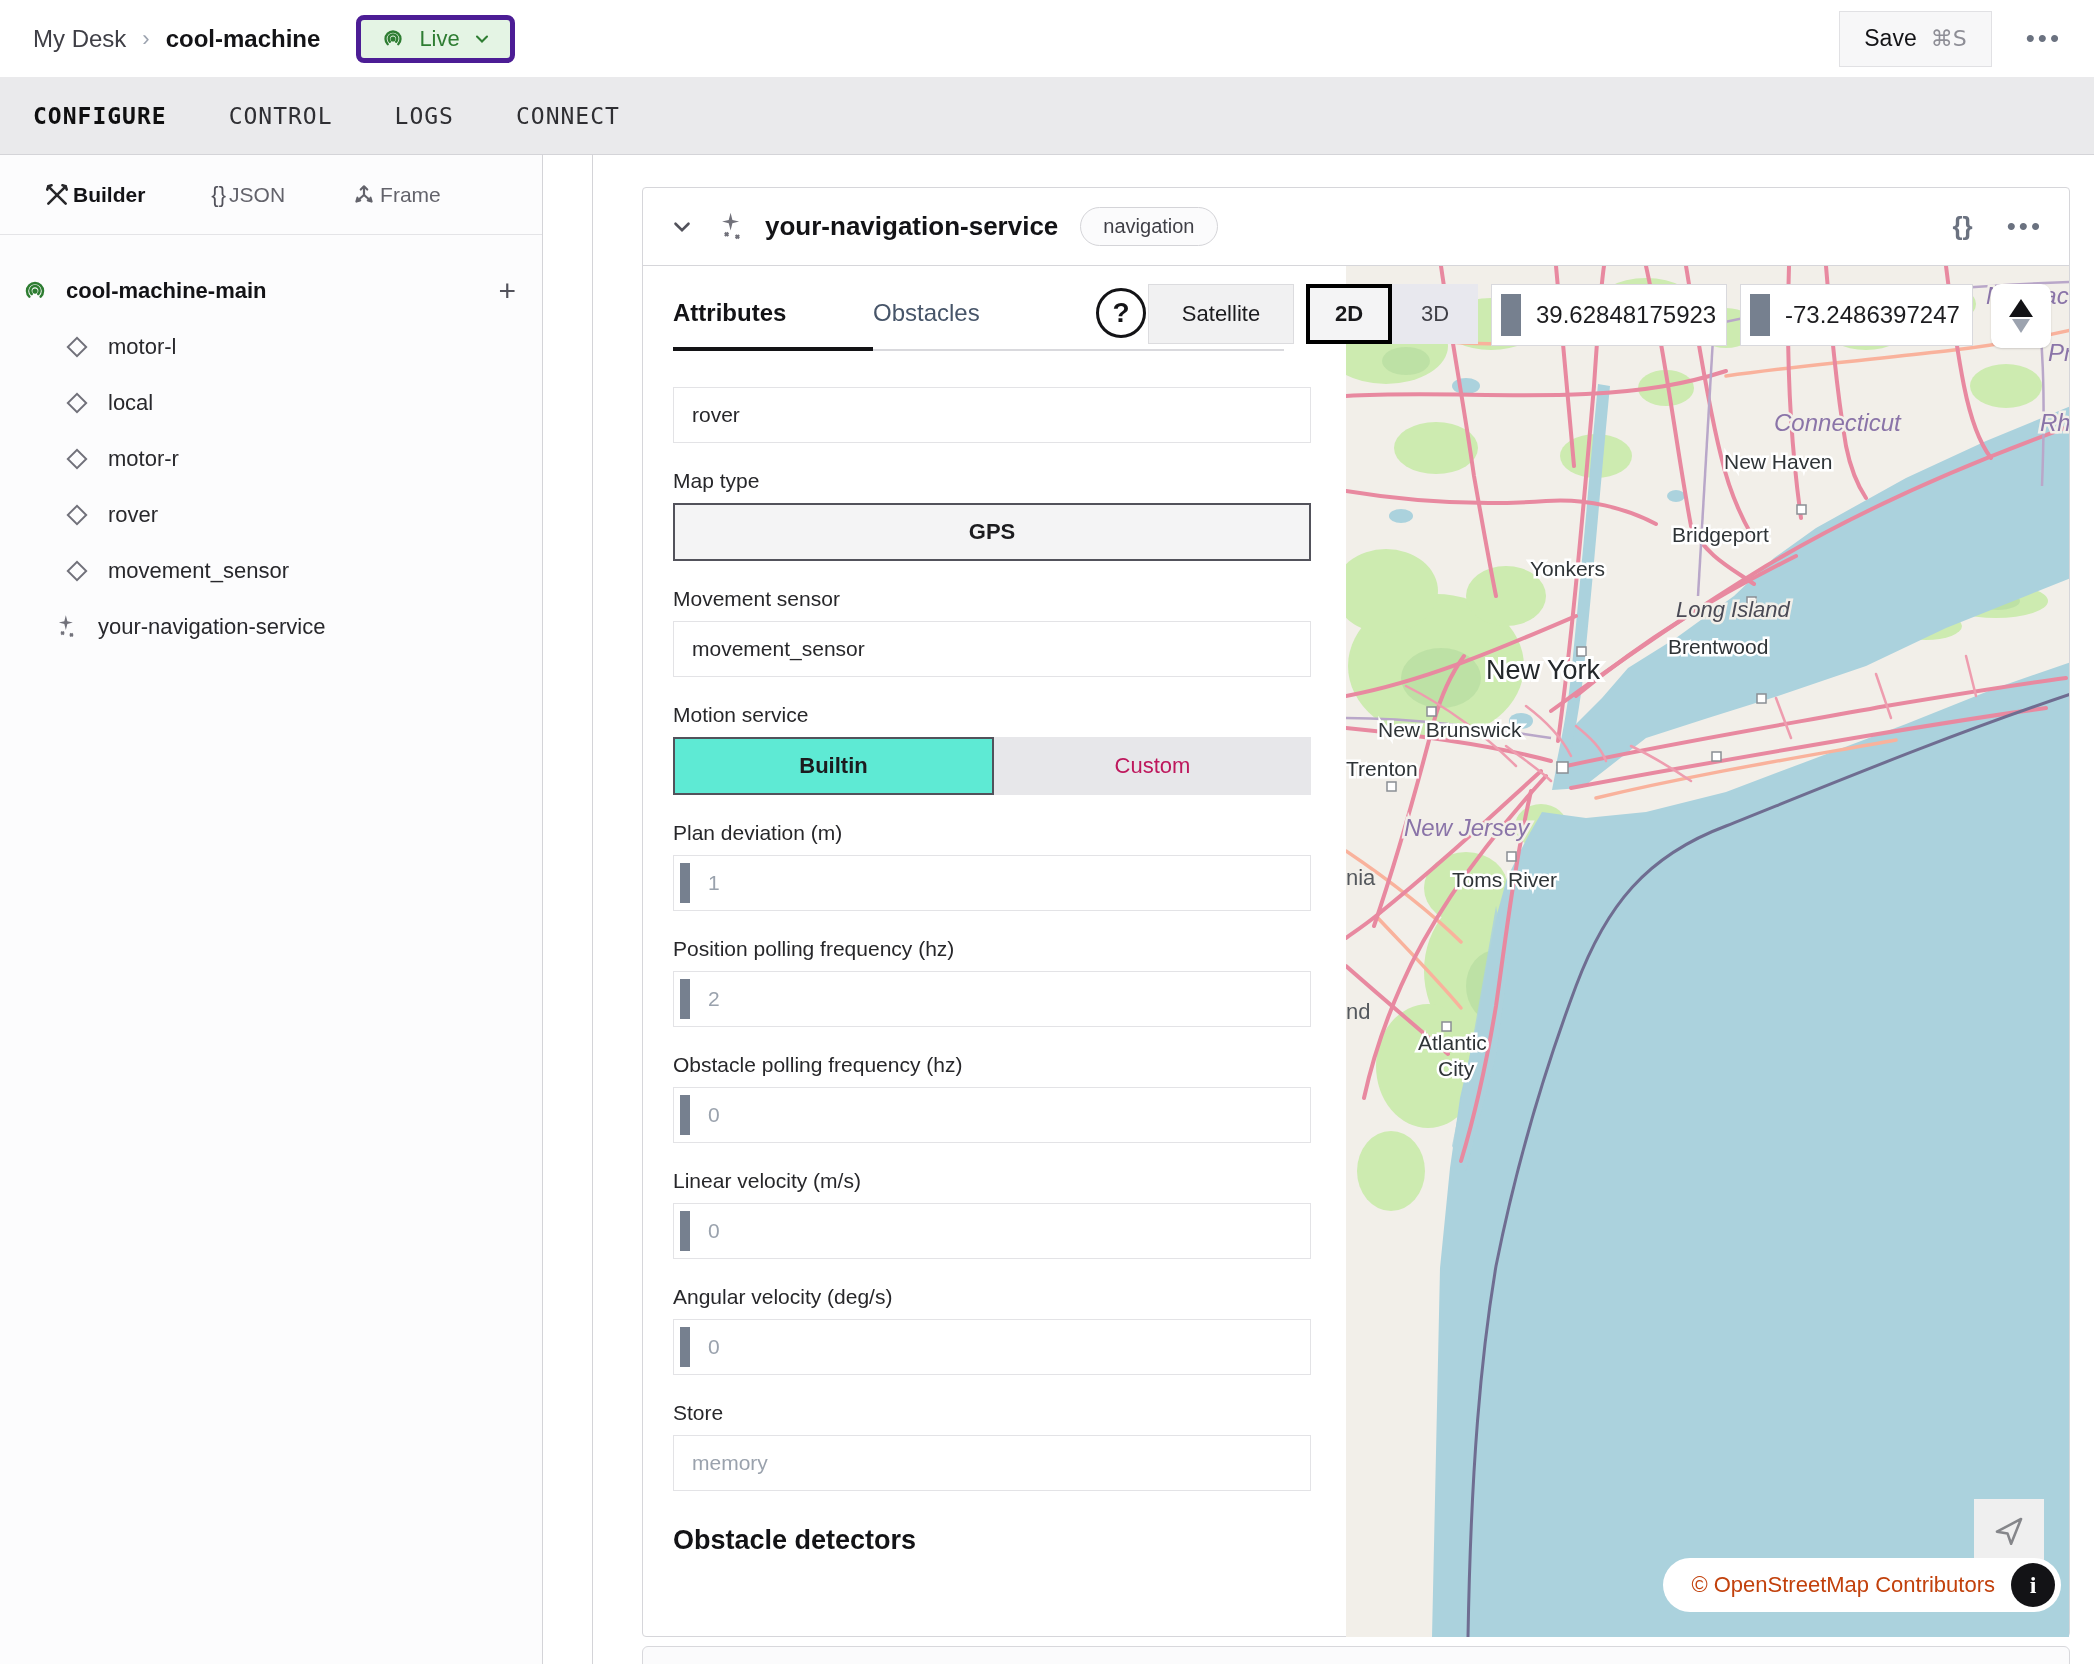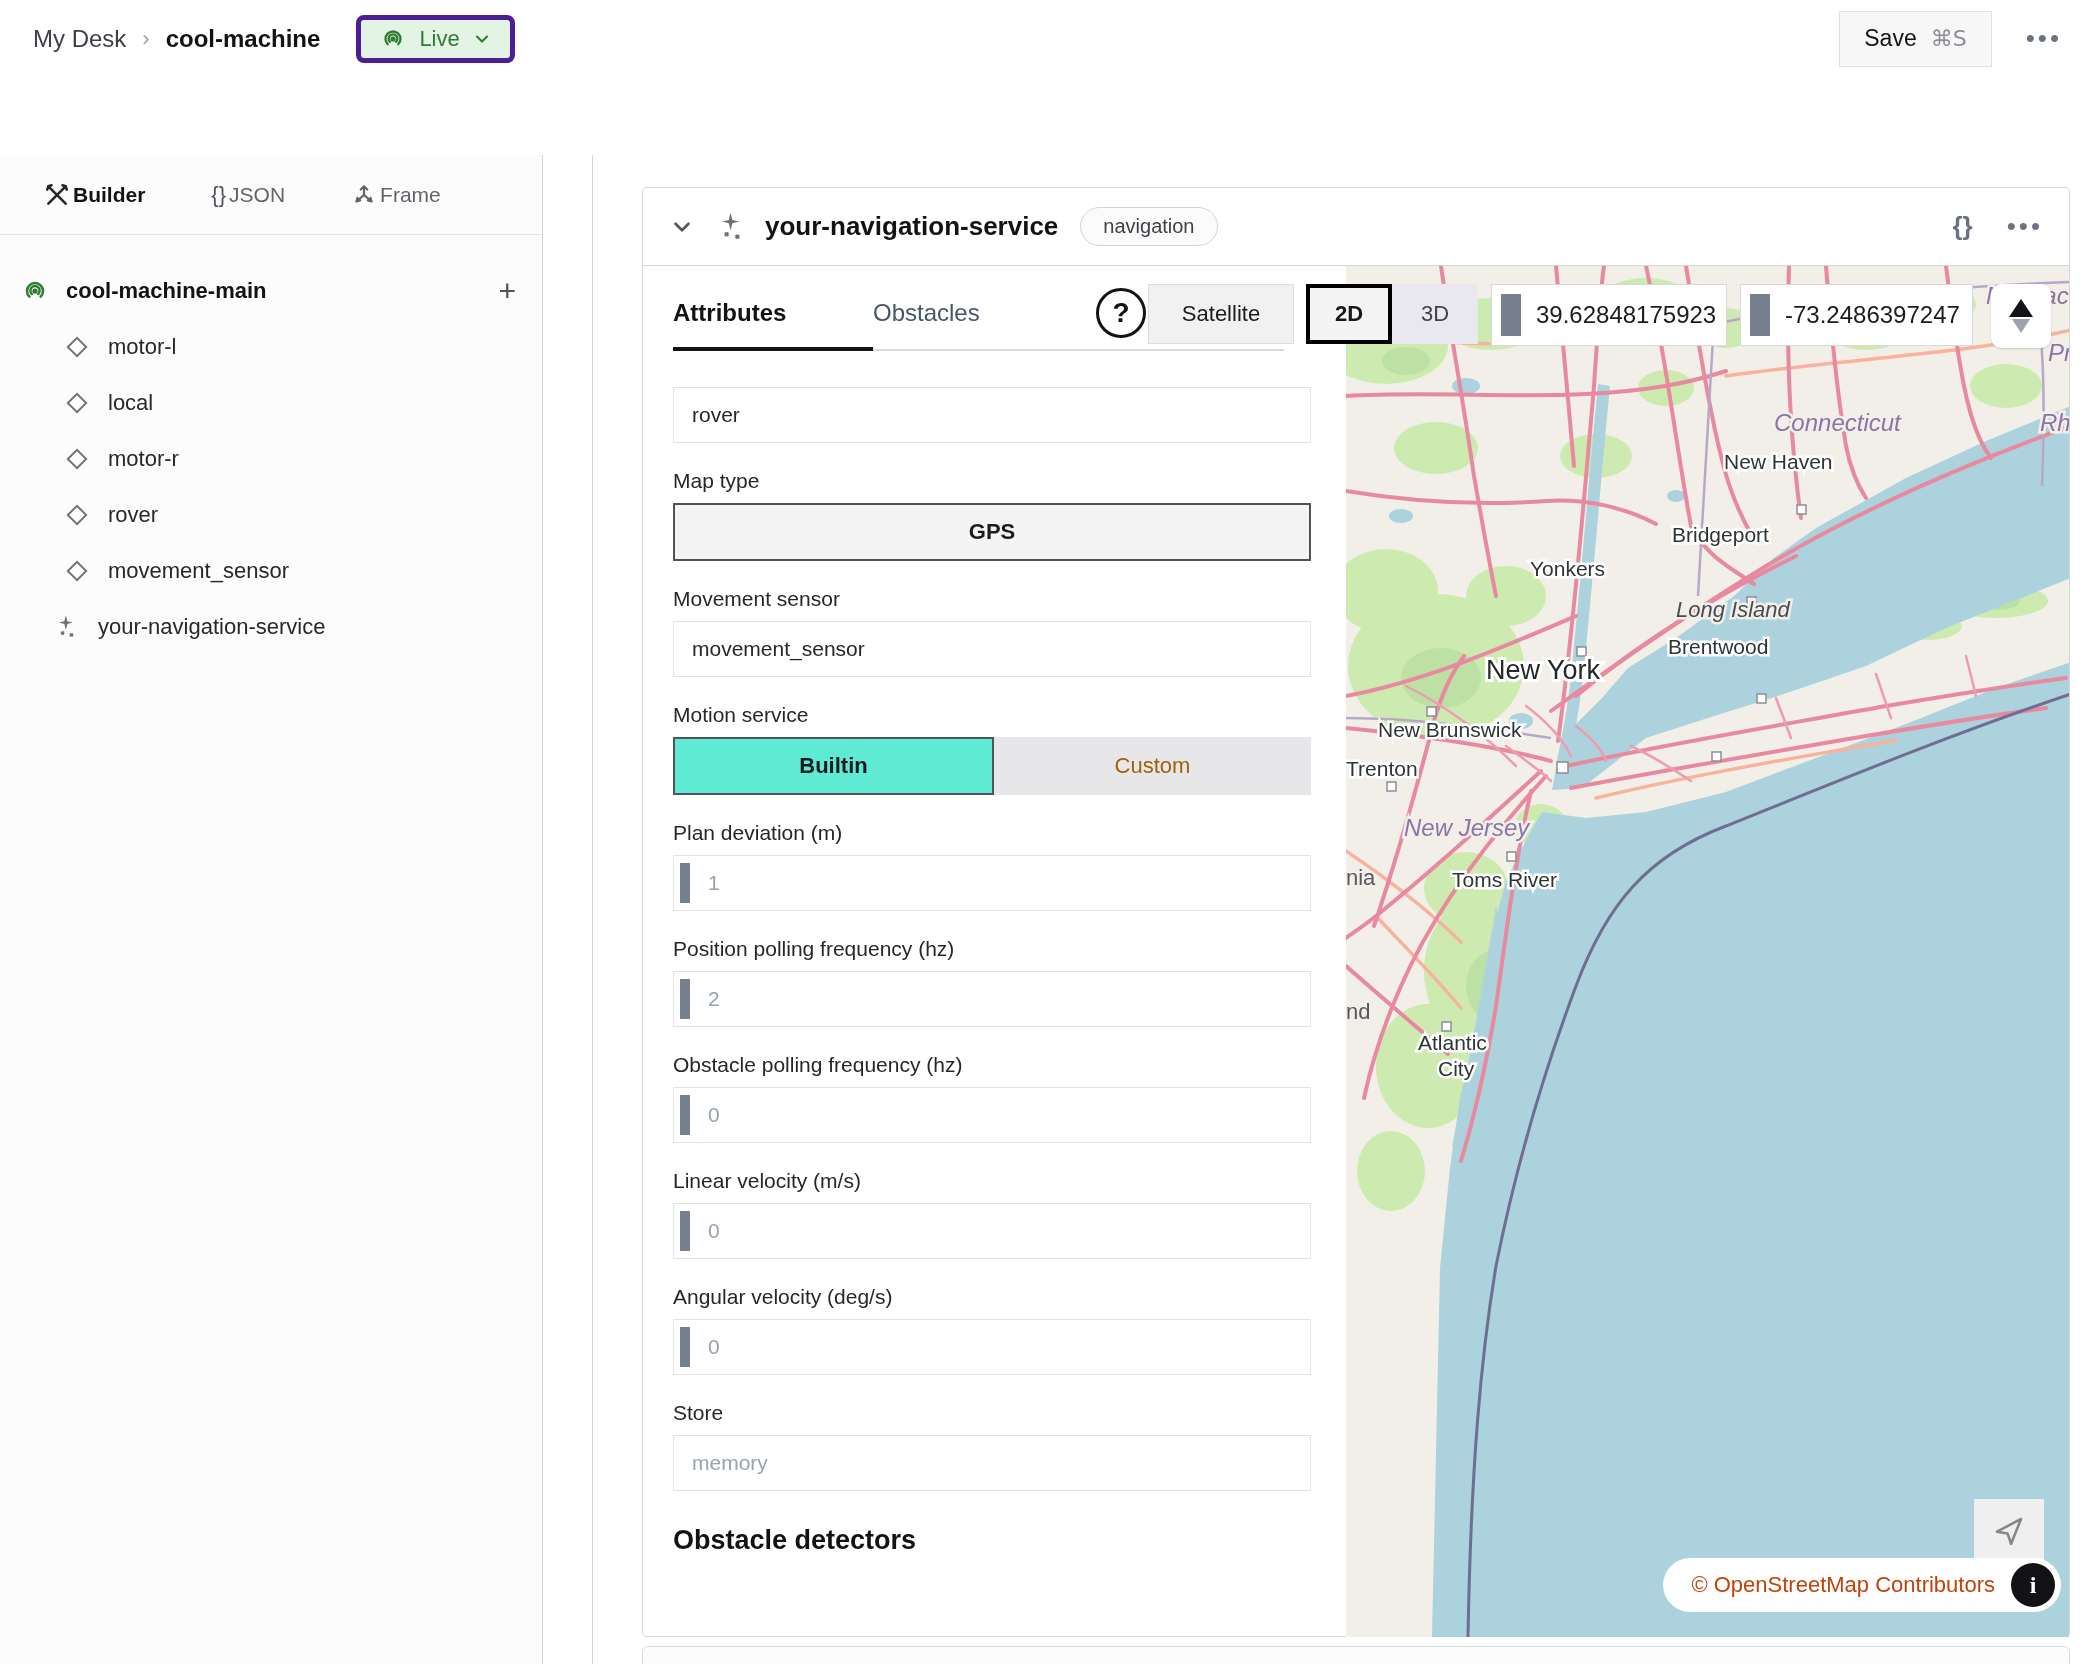--- a/index.html
+++ b/index.html
@@ -75,21 +75,21 @@
   .tinput { position:relative; height:56px; border:1px solid #e3e3e6; background:#fff;
     display:flex; align-items:center; padding:0 18px; font-size:21px; color:#27272a; }
   .tinput.muted { color:#9aa2ad; }
   .tinput.withhandle { padding-left:34px; }
   .nhandle { position:absolute; left:6px; top:7px; bottom:7px; width:10px; background:#76808f; }
   .bigbtn { height:58px; border:2px solid #52525b; background:#f4f4f5; display:flex;
     align-items:center; justify-content:center; font-size:22px; font-weight:bold; color:#1c1c1f; cursor:pointer; }
   .seg2 { display:flex; height:58px; }
   .seg2 .seg { flex:1; display:flex; align-items:center; justify-content:center; font-size:22px; cursor:pointer; }
   .seg2 .seg.on { background:#5eead4; border:2px solid #52525b; font-weight:bold; color:#1c1c1f; }
-  .seg2 .seg.off { background:#e7e7ea; color:#a16207; }
+  .seg2 .seg.off { background:#e7e7ea; color:#be185d; }
   .section-h { margin-top:34px; font-size:27px; font-weight:bold; color:#131316; }
 
   
   .mapwrap { position:absolute; left:703px; top:0; width:725px; height:1371px; overflow:hidden;
     background:#f2efe9; cursor:grab; }
   .ctrlrow { position:absolute; left:0; top:18px; width:100%; height:60px; pointer-events:none; }
   .ctrlrow > * { pointer-events:auto; }
   .help-ic { position:absolute; left:453px; top:4px; width:50px; height:50px; border:3px solid #131316;
     border-radius:50%; display:flex; align-items:center; justify-content:center;
     font-size:28px; font-weight:bold; color:#131316; cursor:pointer; background:#fff0; }
@@ -158,20 +158,26 @@
     </div>
     <div class="topbar-right">
       <button class="save-btn">
         <span>Save</span>
         <span class="save-kbd">⌘S</span>
       </button>
       <span class="dots">•••</span>
     </div>
   </div>
 
+  <div class="tabbar">
+    <span class="tab active">CONFIGURE</span>
+    <span class="tab">CONTROL</span>
+    <span class="tab">LOGS</span>
+    <span class="tab">CONNECT</span>
+  </div>
 
   <div class="sidebar">
     <div class="viewtabs">
       <div class="viewtab active">
         <span style="display:flex">
           <svg width="26" height="26" viewBox="0 0 24 24" fill="none" stroke="#27272a" stroke-width="2.4" stroke-linecap="round">
             <path d="M4 4 L20 20"></path>
               <path d="M20 4 L4 20"></path>
             <path d="M4 4 L7 3 M4 4 L3 7"></path>
               <path d="M20 4 L17 3 M20 4 L21 7"></path>

